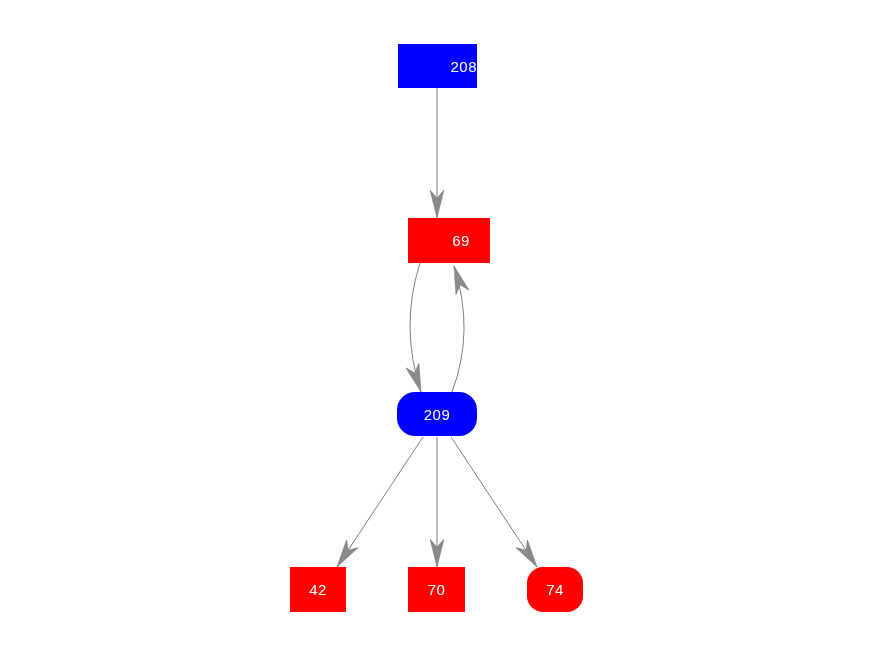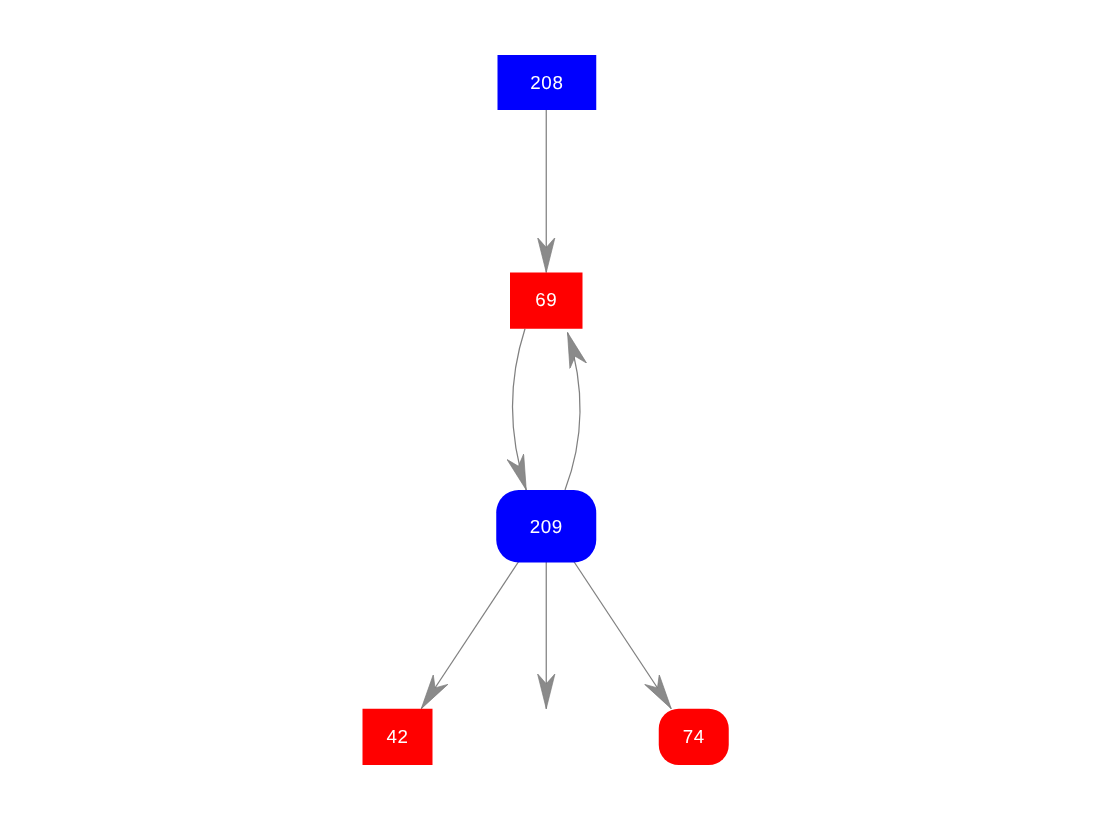--- a/index.html
+++ b/index.html
@@ -55,34 +55,37 @@
     </defs>
 
     <path class="edge" d="M 437 88 L 437 218" marker-end="url(#arrow)"></path>
     <path class="edge" d="M 420 263 Q 399.5 326.5 421 392" marker-end="url(#arrow)"></path>
     <path class="edge" d="M 452 392 Q 475 331 454 266" marker-end="url(#arrow)"></path>
     <path class="edge" d="M 423 437 L 337 567" marker-end="url(#arrow)"></path>
     <path class="edge" d="M 437 437 L 437 567" marker-end="url(#arrow)"></path>
     <path class="edge" d="M 451 437 L 537 567" marker-end="url(#arrow)"></path>
   </svg>
 
-  <div class="node node--blue" style="left: 398px; top: 44px; width: 79px; height: 44px; background: rgb(0, 0, 255);">
+  <div class="node node--blue" style="left: 398px; top: 44px; width: 79px; height: 44px; background: rgb(0, 0, 255); justify-content: flex-end;">
     <span>208</span>
   </div>
 
-  <div class="node node--red" style="left: 408px; top: 218px; width: 58px; height: 45px; background: rgb(255, 0, 0);">
+  <div class="node node--red" style="left: 408px; top: 218px; width: 58px; height: 45px; background: rgb(255, 0, 0); padding-left: 24px;">
     <span>69</span>
   </div>
 
-  <div class="node node--blue" style="left: 397px; top: 392px; width: 80px; height: 58px; background: rgb(0, 0, 255); border-radius: 18px;">
+  <div class="node node--blue" style="left: 397px; top: 392px; width: 80px; height: 44px; background: rgb(0, 0, 255); border-radius: 18px;">
     <span>209</span>
   </div>
 
   <div class="node node--red" style="left: 290px; top: 567px; width: 56px; height: 45px; background: rgb(255, 0, 0);">
     <span>42</span>
   </div>
 
+  <div class="node node--red" style="left: 408px; top: 567px; width: 57px; height: 45px; background: rgb(255, 0, 0);">
+    <span>70</span>
+  </div>
 
   <div class="node node--red" style="left: 527px; top: 567px; width: 56px; height: 45px; background: rgb(255, 0, 0); border-radius: 16px;">
     <span>74</span>
   </div>
 
 </div>
 
 </body></html>

